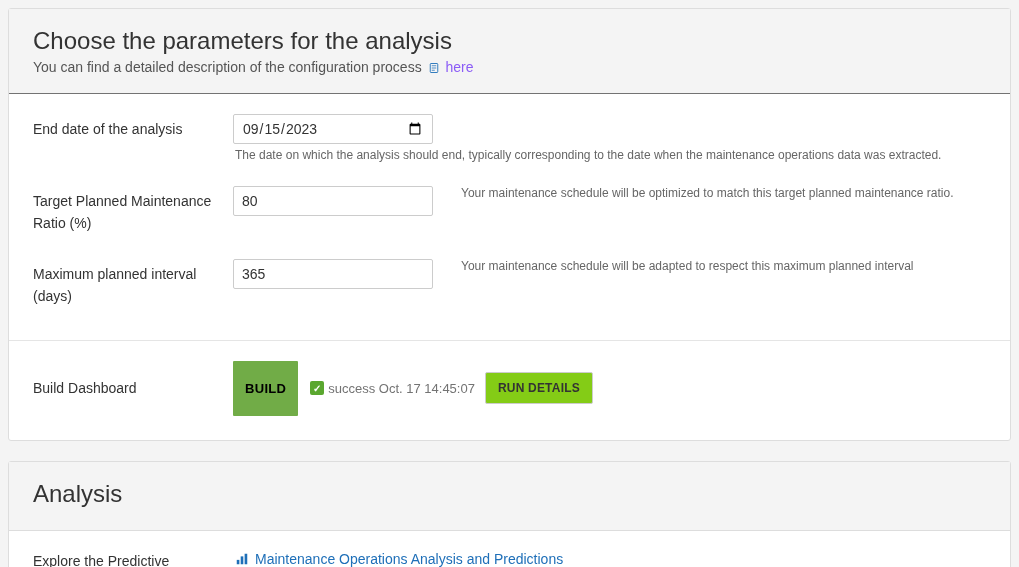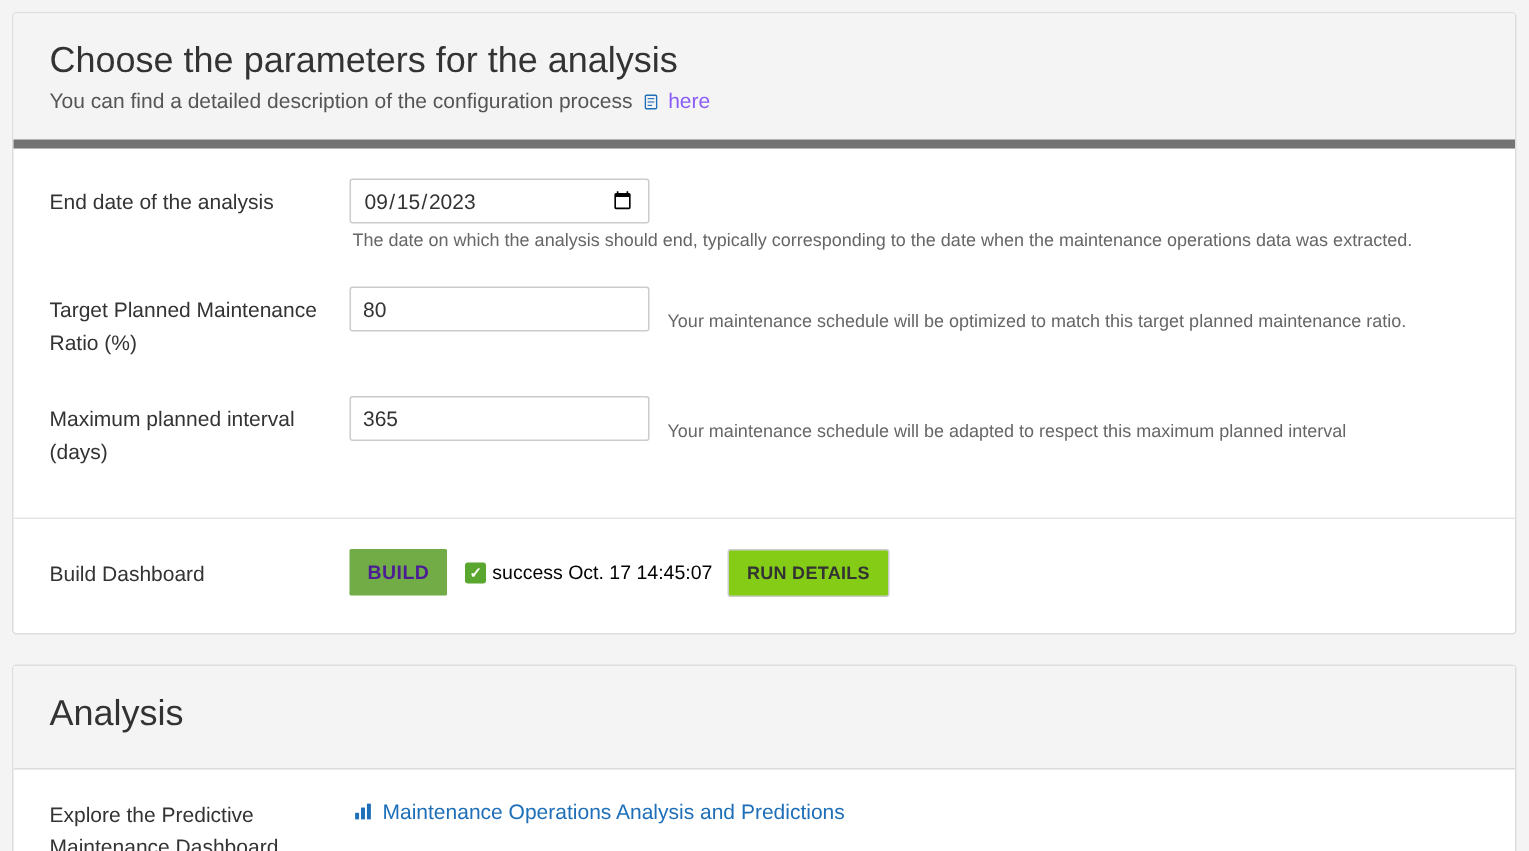--- a/index.html
+++ b/index.html
@@ -13,21 +13,21 @@
     }
     .card {
       background: #fff;
       border: 1px solid #ddd;
       border-radius: 3px;
       margin-bottom: 20px;
     }
     .card-header {
       padding: 18px 24px 18px 24px;
       background: #f4f4f4;
-      border-bottom: 6px solid #737373;
+      border-bottom: 1px solid #737373;
     }
     .card-header h1 {
       margin: 0 0 4px 0;
       font-size: 24px;
       font-weight: 400;
       color: #333;
     }
     .card-header p {
       margin: 0;
       color: #555;
@@ -73,56 +73,57 @@
       margin-top: 4px;
       margin-left: 2px;
     }
     .help-inline {
       font-size: 12px;
       color: #666;
       margin-left: 12px;
     }
     .field-line {
       display: flex;
-      align-items: flex-end;
+      align-items: flex-start;
+      gap: 16px;
     }
     .build-section {
       display: flex;
       align-items: center;
       padding: 20px 24px 24px 24px;
       border-top: 1px solid #e5e5e5;
     }
     .build-label {
       width: 200px;
       flex-shrink: 0;
       color: #333;
       font-size: 14px;
     }
     .btn-build {
       background: #6aa84f;
       background: #5cb85c;
       background: #71b14a;
-      color: #4c1d95;
+      color: #000000;
       font-weight: 600;
       border: none;
-      padding: 8px 12px;
+      padding: 20px 12px;
       font-size: 13px;
       border-radius: 1px;
       cursor: pointer;
       letter-spacing: 0.3px;
     }
     .btn-build {
       background: #71ac47;
     }
     .status-block {
       display: inline-flex;
       align-items: center;
       margin-left: 12px;
       font-size: 13px;
-      color: #000000;
+      color: #737373;
     }
     .success-icon {
       width: 14px;
       height: 14px;
       background: #5aa72f;
       border-radius: 2px;
       display: inline-flex;
       align-items: center;
       justify-content: center;
       margin-right: 4px;

